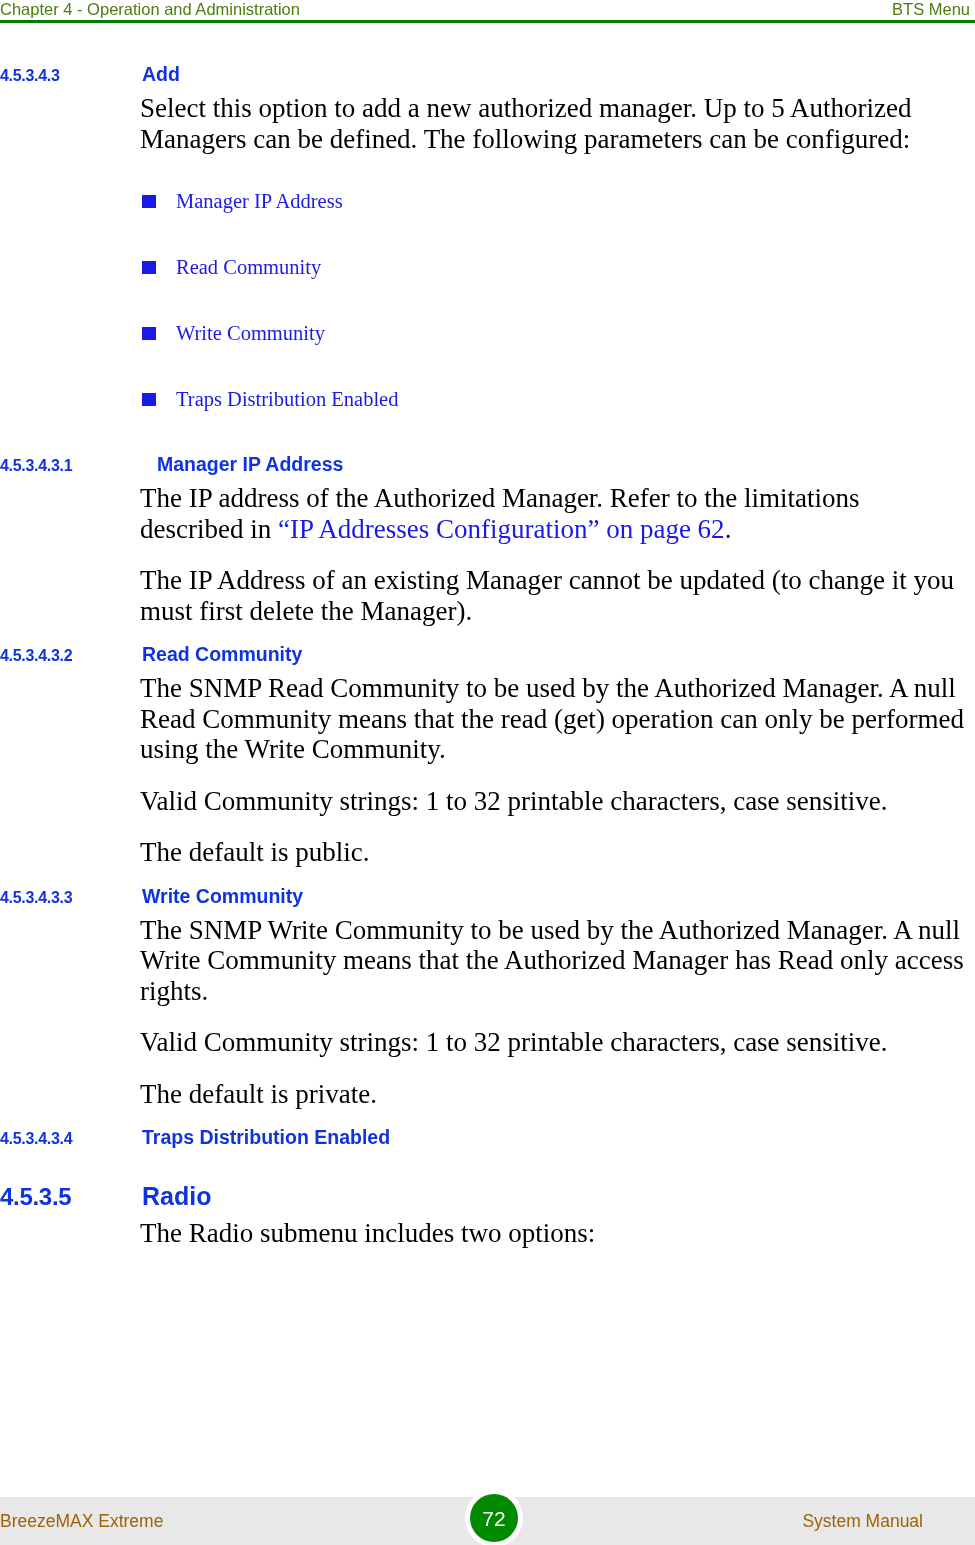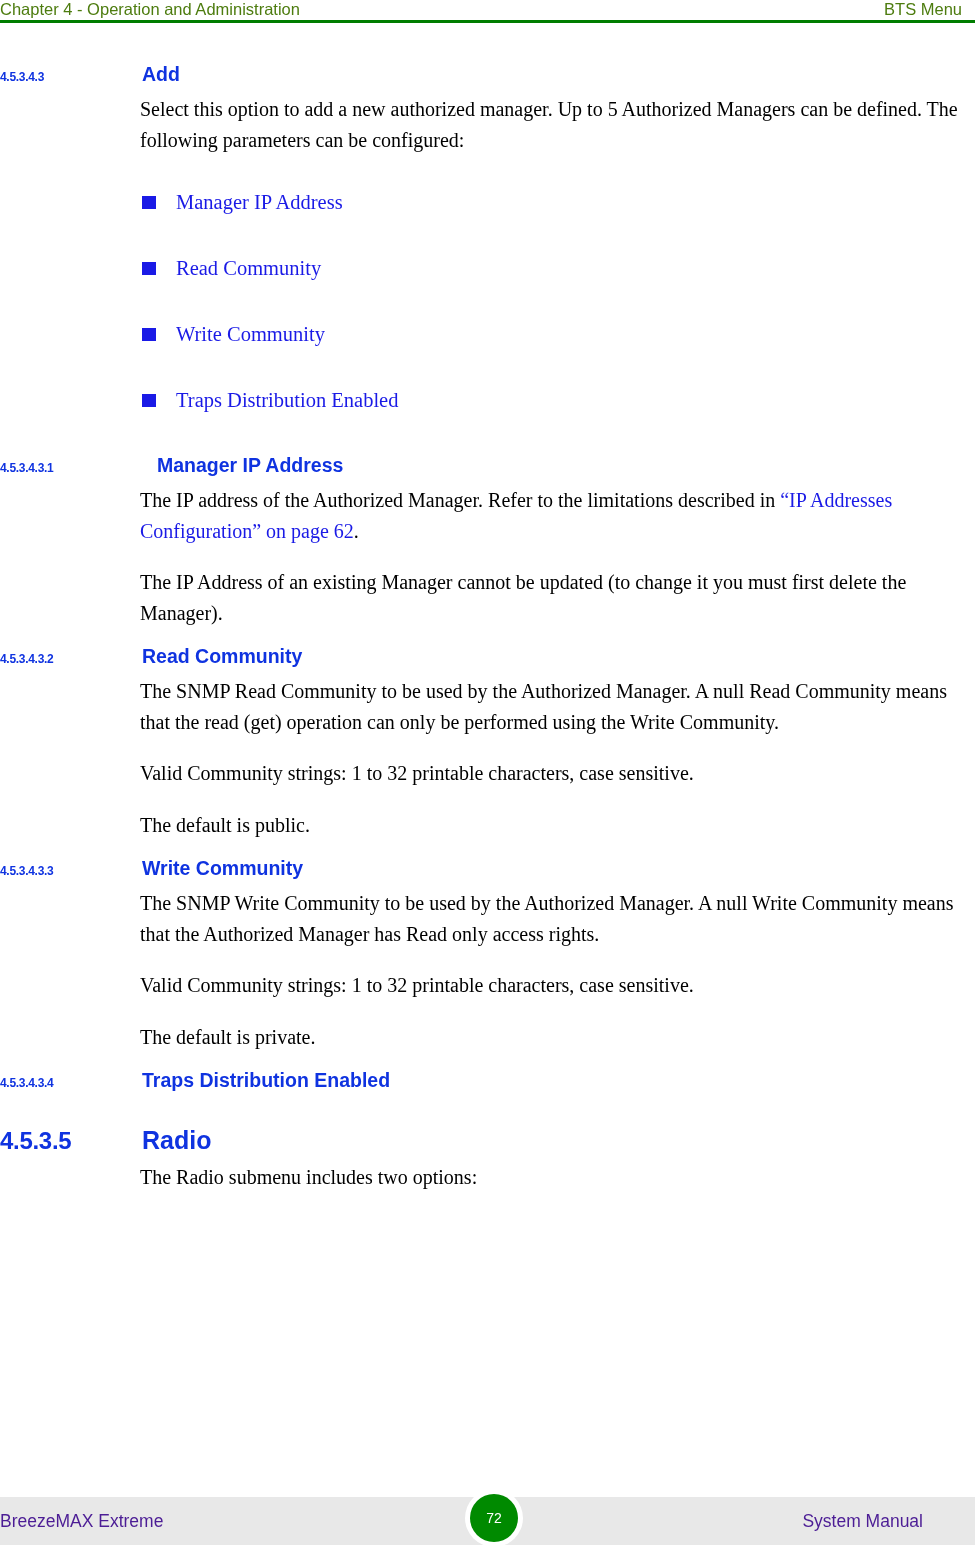--- a/index.html
+++ b/index.html
@@ -34,21 +34,21 @@
     display: flex;
     align-items: flex-start;
     justify-content: space-between;
     font-family: "Liberation Sans", sans-serif;
     font-size: 16.5px;
     line-height: 19px;
     color: #4d7c0f;
     white-space: nowrap;
   }
   .running-header .hdr-left { padding-left: 0px; }
-  .running-header .hdr-right { padding-right: 13px; }
+  .running-header .hdr-right { padding-right: 5px; }
 
   .header-rule {
     position: absolute;
     left: 0;
     top: 20px;
     width: 975px;
     height: 3px;
     background: #007d00;
   }
 
@@ -75,38 +75,38 @@
     letter-spacing: -0.3px;
   }
   .heading .h-title { flex: 1 1 auto; }
 
   .h-level4 {
     font-size: 19.5px;
     line-height: 24px;
     margin-top: 0;
     margin-bottom: 5px;
   }
-  .h-level4 .h-num { font-size: 12px; }
+  .h-level4 .h-num { font-size: 16px; }
 
   .h-level3 {
     font-size: 25px;
     line-height: 30px;
     margin-bottom: 6px;
   }
   .h-level3 .h-num { font-size: 24px; }
 
   .spaced-top-40 { margin-top: 40px; gap: 15px; }
   .spaced-top-30 { margin-top: 30px; }
   .spaced-top-28 { margin-top: 16px; }
 
   
   .body-text {
     margin: 0 11px 0 140px;
     font-family: "Liberation Serif", serif;
-    font-size: 20px;
+    font-size: 27px;
     line-height: 30.5px;
     color: #000000;
     text-align: left;
   }
   .body-text + .body-text { margin-top: 21px; }
 
   .xref { color: #1a1ae6; }
 
   
   .bullet-list {
@@ -146,21 +146,21 @@
     position: absolute;
     left: 0;
     top: 1497px;
     width: 934px;
     height: 48px;
     display: flex;
     align-items: center;
     justify-content: space-between;
     font-family: "Liberation Sans", sans-serif;
     font-size: 17.5px;
-    color: #4c1d95;
+    color: #a16207;
     white-space: nowrap;
     text-align: center;
   }
   .footer-inner .ft-left { padding-left: 0px; }
   .footer-inner .ft-right { padding-right: 11px; }
 
   .page-badge-wrap {
     position: absolute;
     left: 465px;
     top: 1489px;
@@ -175,21 +175,21 @@
   .page-badge {
     width: 48px;
     height: 48px;
     border-radius: 50%;
     background: #008a00;
     color: #ffffff;
     display: flex;
     align-items: center;
     justify-content: center;
     font-family: "Liberation Sans", sans-serif;
-    font-size: 14px;
+    font-size: 21px;
     line-height: 1;
   }
 </style>
 </head>
 <body>
 
 <div class="page">
 
   <div class="running-header">
     <span class="hdr-left">Chapter 4 - Operation and Administration</span>

